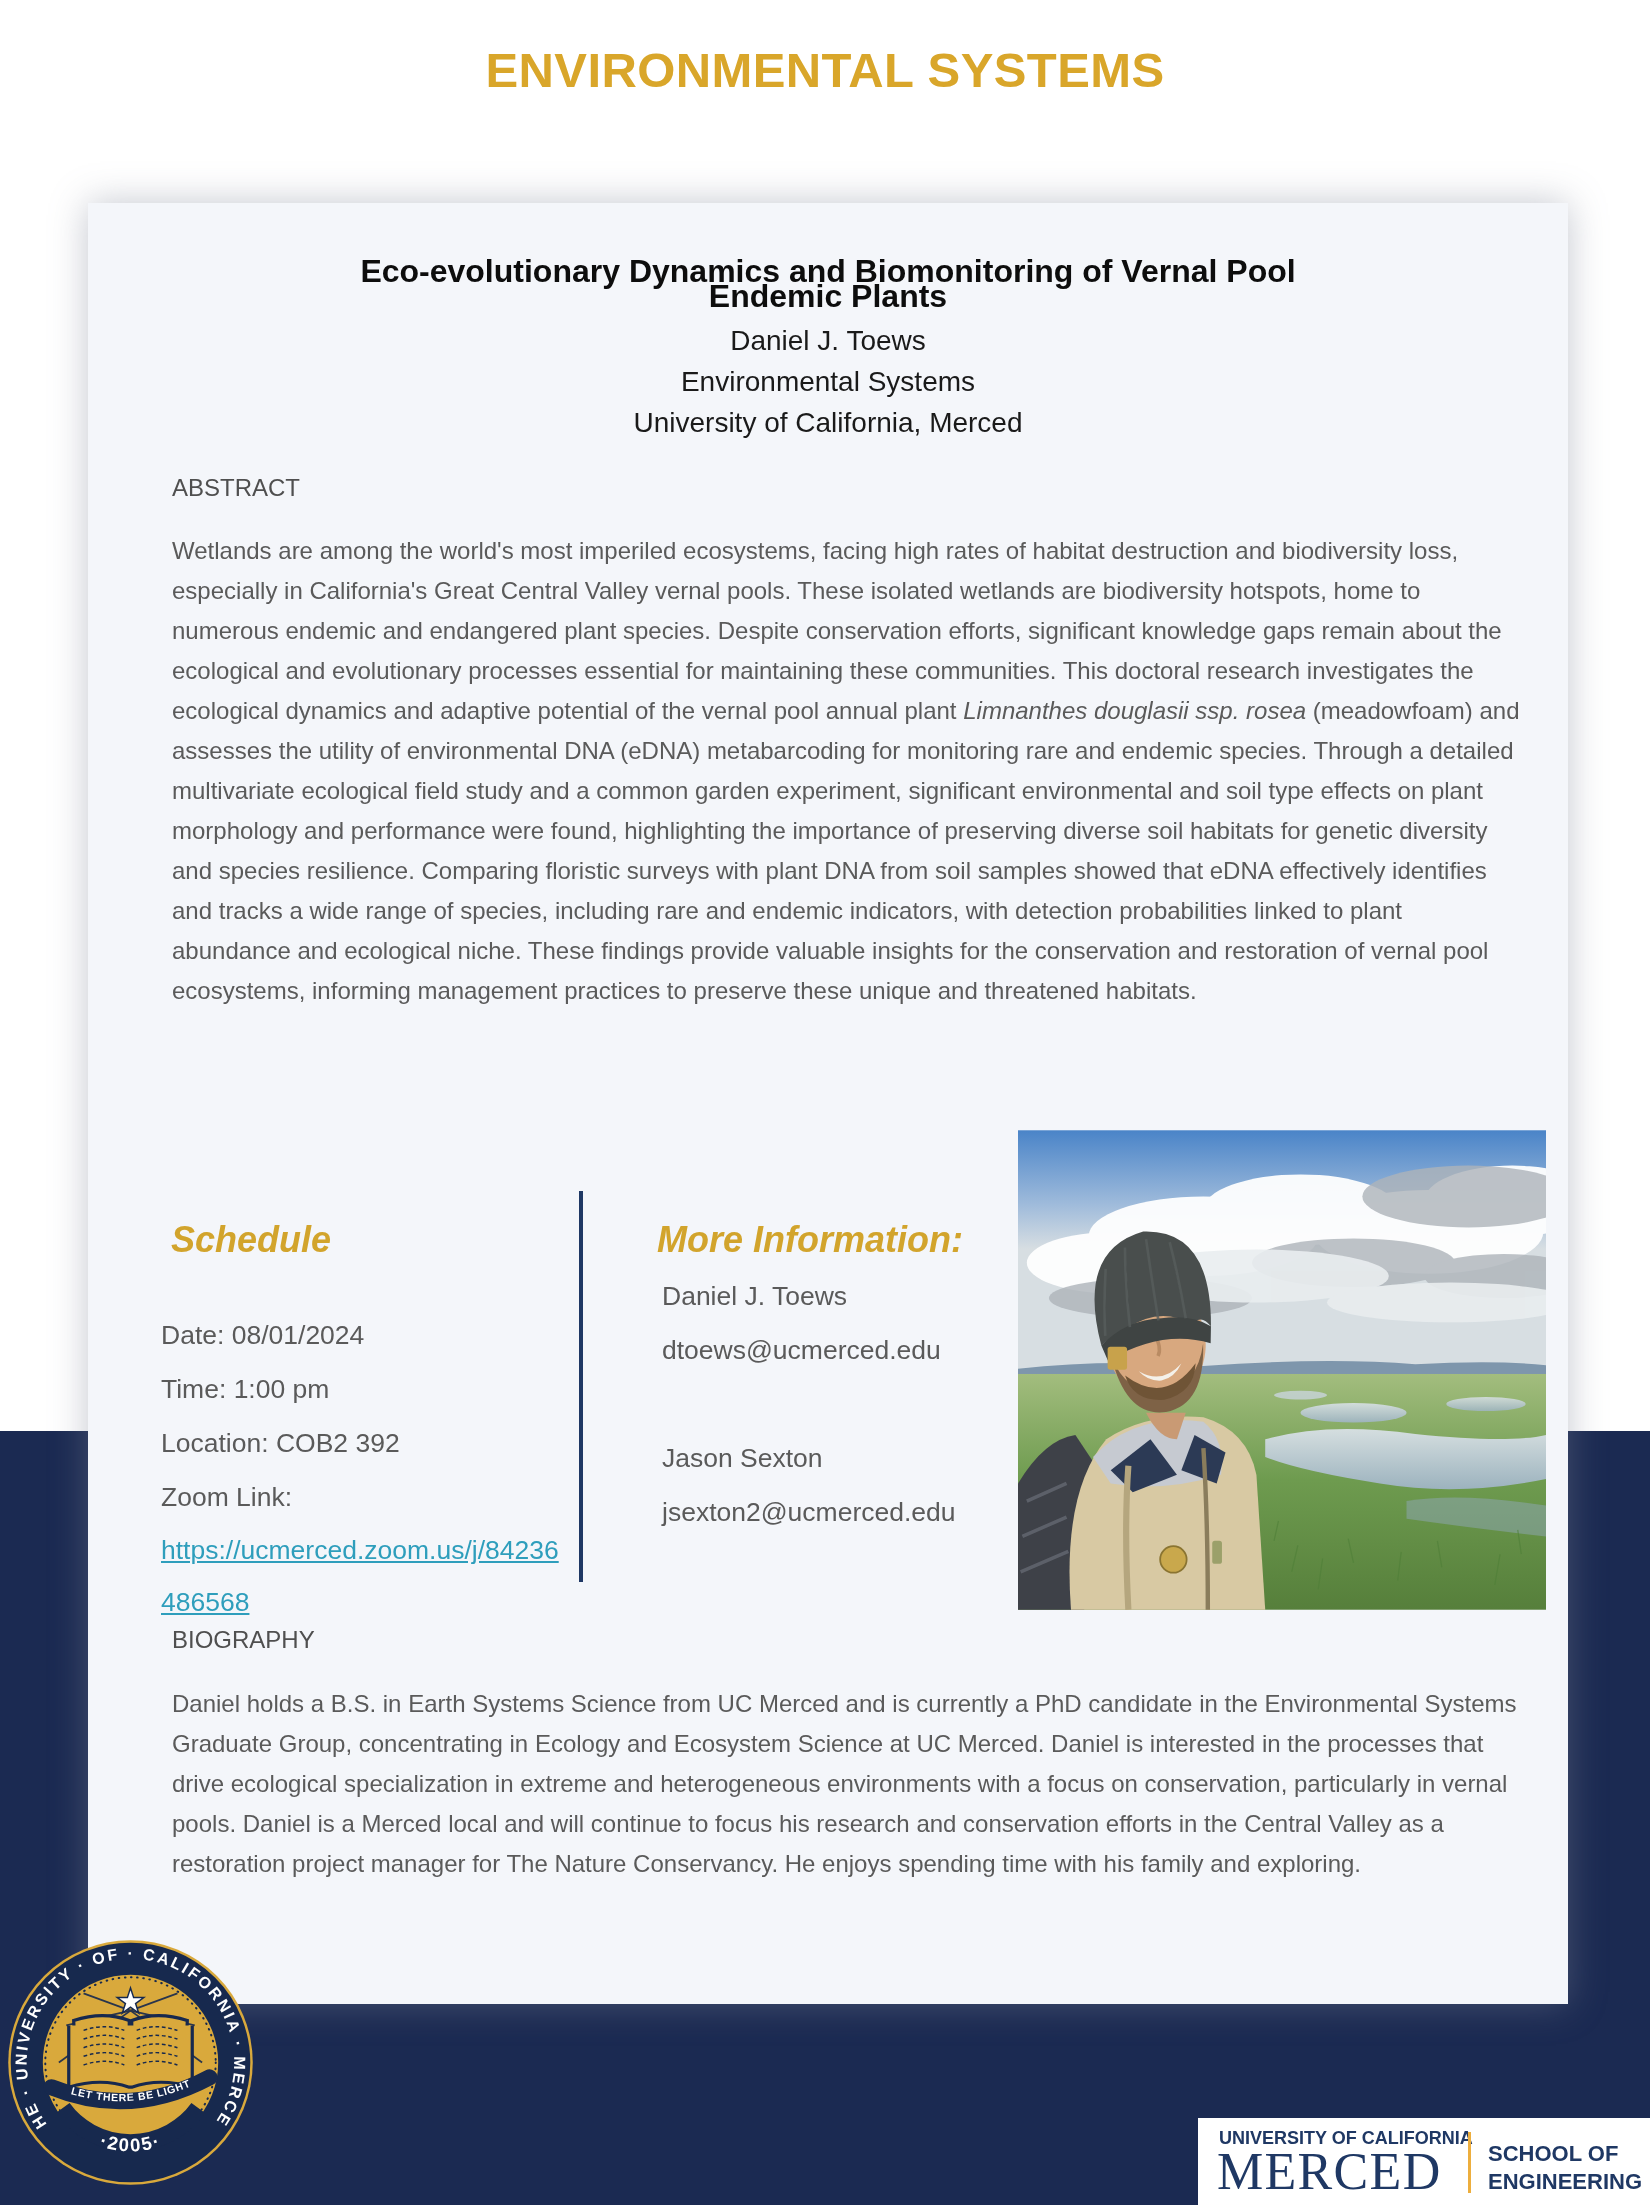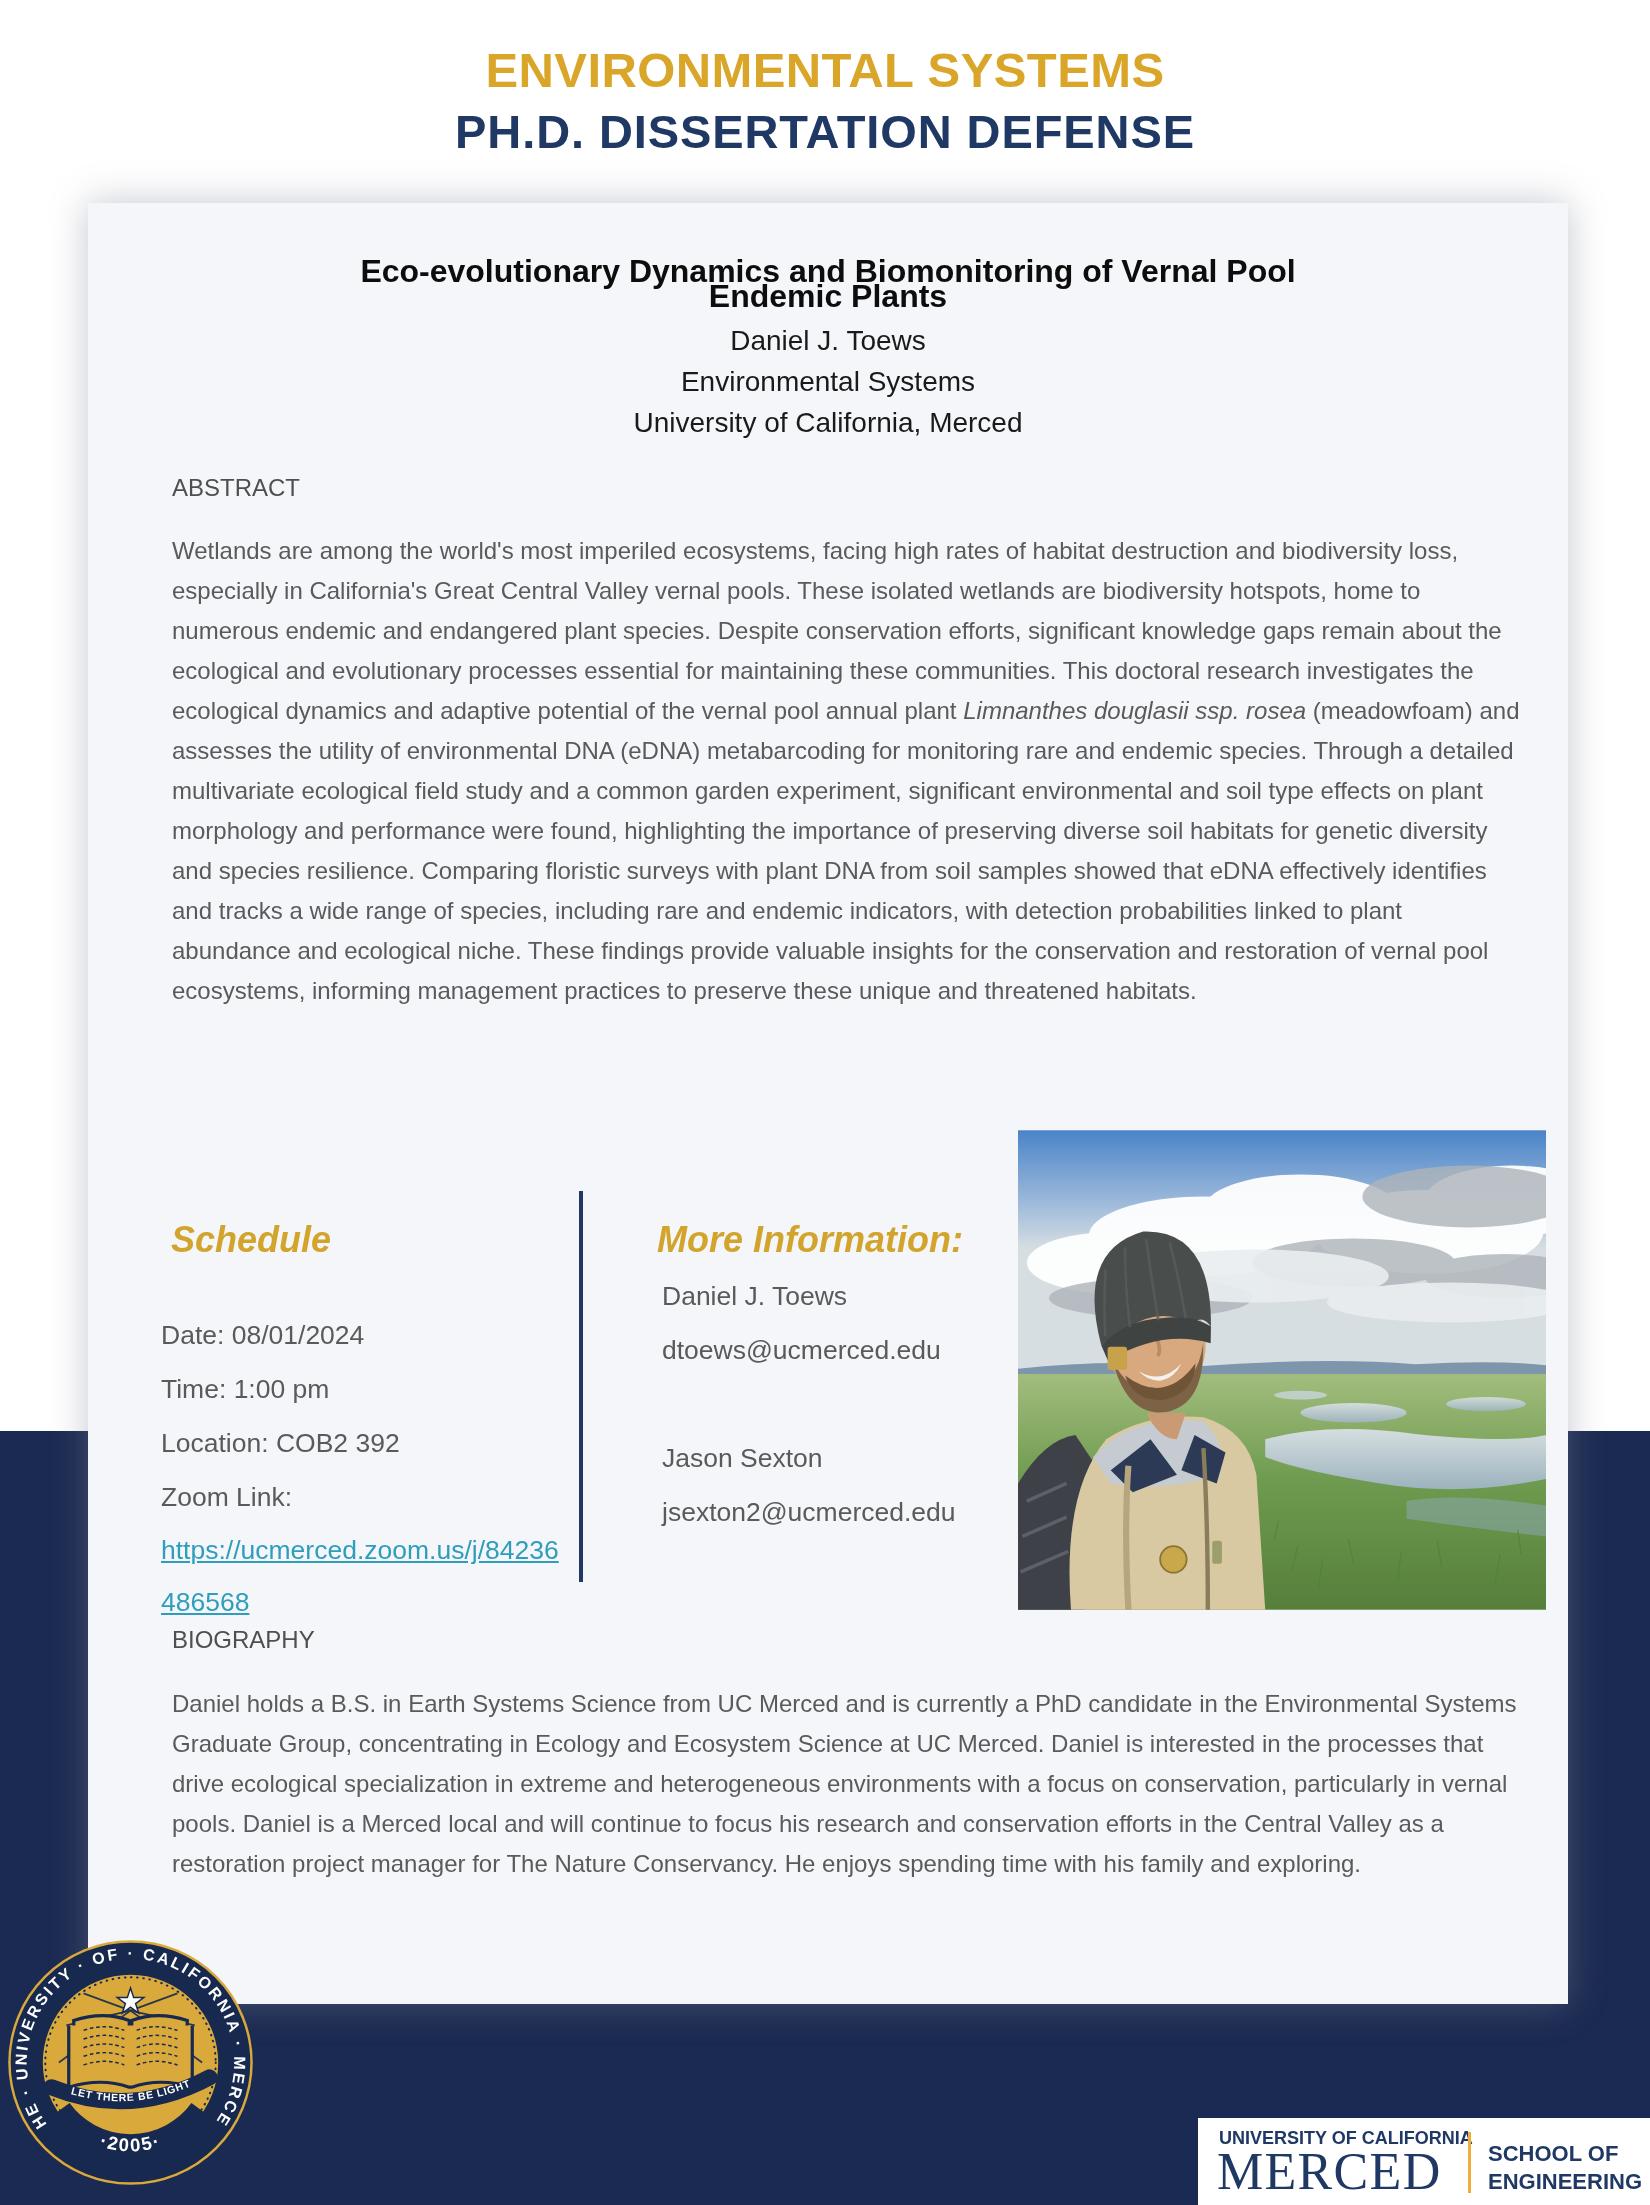--- a/index.html
+++ b/index.html
@@ -50,21 +50,20 @@
   #logo-rule{left:1468px;top:2132px;width:3.1px;height:61px;background:#EDAE3E;}
   #logo-s1{left:1488px;top:2141px;font-size:22px;font-weight:700;color:#1F3864;}
   #logo-s2{left:1488px;top:2169px;font-size:22px;font-weight:700;color:#1F3864;}
 </style>
 </head>
 <body>
 
 <div id="page">
 
   <div class="abs" id="hdr1">ENVIRONMENTAL SYSTEMS</div>
-  <div class="abs" id="hdr2">PH.D. DISSERTATION DEFENSE</div>
 
   <div class="abs" id="navy-band"></div>
 
   <div class="abs" id="panel"></div>
 
   <div class="abs title-line" id="title1">Eco-evolutionary Dynamics and Biomonitoring of Vernal Pool</div>
   <div class="abs title-line" id="title2">Endemic Plants</div>
   <div class="abs by-line" id="author">Daniel J. Toews</div>
   <div class="abs by-line" id="program">Environmental Systems</div>
   <div class="abs by-line" id="univ">University of California, Merced</div>

